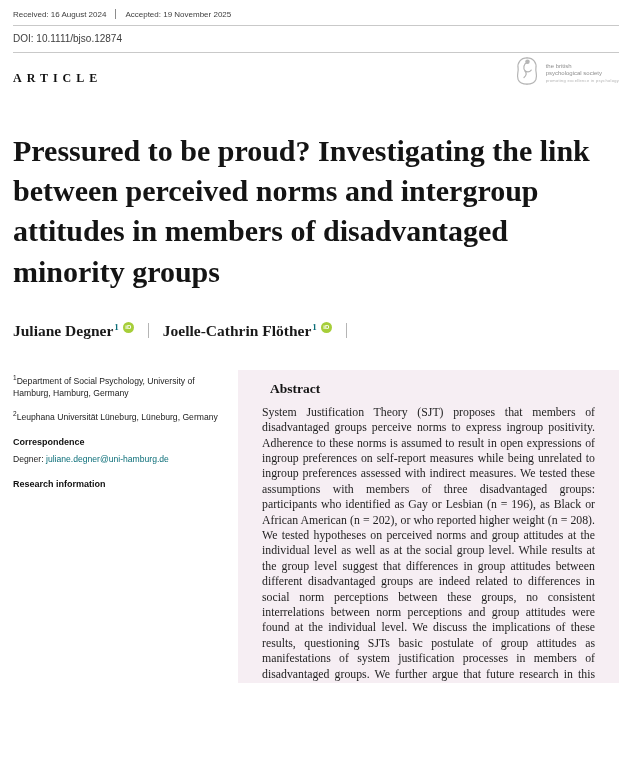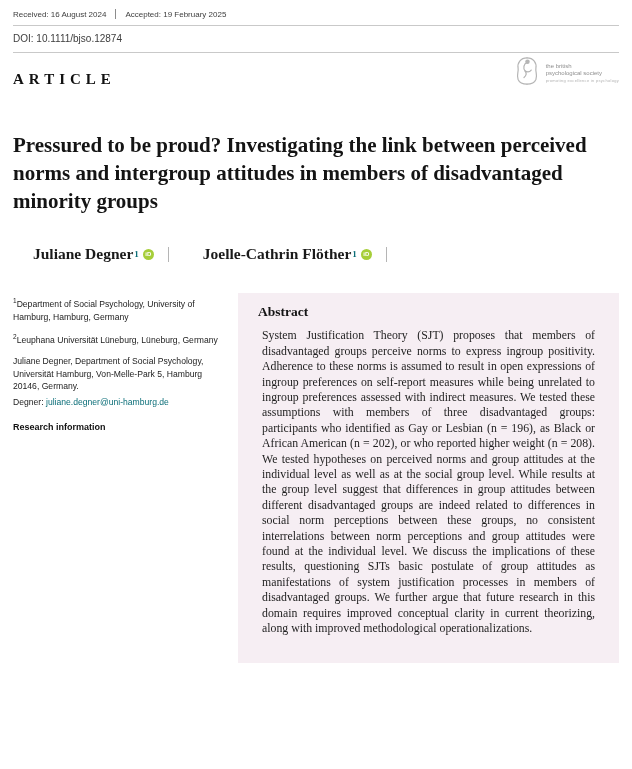--- a/index.html
+++ b/index.html
@@ -17,57 +17,57 @@
     font-family:"Liberation Serif","DejaVu Serif",serif;color:var(--ink);border-radius:12px;
   }
   
   .meta-row{display:flex;align-items:center;font-family:"Liberation Sans","DejaVu Sans",sans-serif;
     font-size:8px;color:#3d3d3d;padding:3px 0 6px;}
   .meta-sep{width:1px;height:10px;background:#8c8c8c;margin:0 9px;}
   .rule{border:none;border-top:1px solid var(--rule);margin:0;}
   .doi-row{font-family:"Liberation Sans","DejaVu Sans",sans-serif;font-size:10px;color:#3d3d3d;padding:7px 0 8px;}
   
   .article-row{display:flex;justify-content:space-between;align-items:flex-start;margin-top:1px;}
-  .article-label{font-weight:700;font-size:15px;letter-spacing:5px;margin-top:17px;color:#111;}
+  .article-label{font-weight:700;font-size:12px;letter-spacing:5px;margin-top:17px;color:#111;}
   .logo{display:flex;align-items:center;gap:4px;margin-top:1px;}
   .logo-text{font-family:"Liberation Sans","DejaVu Sans",sans-serif;font-size:6px;line-height:1.3;color:#8f8f8f;}
   .logo-tagline{font-size:4px;color:#b3b3b3;letter-spacing:.3px;}
   
-  .title{font-size:21px;line-height:1.34;font-weight:700;margin:40px 0 16px 0;max-width:604px;color:#141414;}
+  .title{font-size:30px;line-height:1.34;font-weight:700;margin:40px 0 16px 0;max-width:604px;color:#141414;}
   .authors{display:flex;align-items:center;margin-top:30px;font-size:15.5px;font-weight:700;color:#1a1a1a;}
-  .author{display:inline-flex;align-items:center;margin-left:20px;}
+  .author{display:inline-flex;align-items:flex-start;}
   .author sup{color:var(--accent);font-size:9px;line-height:1;margin:1px 0 0 1px;font-weight:700;}
   .orcid{display:inline-flex;align-items:center;justify-content:center;width:11px;height:11px;border-radius:50%;
     background:var(--orcid);color:#fff;font-family:"Liberation Sans","DejaVu Sans",sans-serif;
     font-size:6px;font-weight:700;margin:0 0 0 4px;cursor:pointer;}
   .author-sep{width:1px;height:15px;background:#b5b5b5;margin:0 14px;}
   
   .columns{display:flex;gap:17px;margin-top:30px;align-items:flex-start;}
   .side{width:208px;flex:none;font-family:"Liberation Sans","DejaVu Sans",sans-serif;
     font-size:8.6px;line-height:1.45;color:#222;padding-top:3px;}
   .side p{margin:0 0 3px 0;}
   .side .affil{margin-bottom:9px;}
   .side sup{font-size:6.5px;}
   .side h3{font-size:9px;font-weight:700;margin:13px 0 4px 0;color:#111;}
   .email{color:var(--accent);text-decoration:none;cursor:pointer;}
   
   .abstract{flex:1;background:var(--abstract-bg);padding:11px 16px 18px 16px;}
-  .abstract h2{font-size:13.5px;font-weight:700;margin:0 0 7px 4px;color:#141414;}
+  .abstract h2{font-size:13.5px;font-weight:700;margin:0 0 7px 16px;color:#141414;}
   .abstract p{font-size:11.8px;line-height:15.4px;text-align:justify;margin:8px;color:#1e1e1e;
     hyphens:auto;-webkit-hyphens:auto;}
 </style>
 </head>
 <body>
 
 <div class="page">
 
   <div class="meta-row">
     <span>Received: 16 August 2024</span>
     <span class="meta-sep"></span>
-    <span>Accepted: 19 February 2025</span>
+    <span>Accepted: 19 November 2025</span>
   </div>
   <hr class="rule">
 
   <div class="doi-row">DOI: 10.1111/bjso.12874</div>
   <hr class="rule">
 
   <div class="article-row">
     <span class="article-label">ARTICLE</span>
     <div class="logo">
       <span>
@@ -105,21 +105,21 @@
     </span>
     <span class="author-sep"></span>
   </div>
 
   <div class="columns">
 
     <aside class="side">
       <p class="affil"><sup>1</sup><span>Department of Social Psychology, University of Hamburg, Hamburg, Germany</span></p>
       <p class="affil"><sup>2</sup><span>Leuphana Universität Lüneburg, Lüneburg, Germany</span></p>
 
-      <p>Juliane Degner, Department of Social Psychology, Universität Hamburg, Von-Melle-Park 5, Hamburg 20146, Germany.</p>
+      <h3>Correspondence</h3>
       <p><span>Degner: </span><a class="email">juliane.degner@uni-hamburg.de</a></p>
 
       <h3>Research information</h3>
     </aside>
 
     <section class="abstract">
       <h2>Abstract</h2>
       <p>System Justification Theory (SJT) proposes that members of disadvantaged groups perceive norms to express ingroup positivity. Adherence to these norms is assumed to result in open expressions of ingroup preferences on self-report measures while being unrelated to ingroup preferences assessed with indirect measures. We tested these assumptions with members of three disadvantaged groups: participants who identified as Gay or Lesbian (n = 196), as Black or African American (n = 202), or who reported higher weight (n = 208). We tested hypotheses on perceived norms and group attitudes at the individual level as well as at the social group level. While results at the group level suggest that differences in group attitudes between different disadvantaged groups are indeed related to differences in social norm perceptions between these groups, no consistent interrelations between norm perceptions and group attitudes were found at the individual level. We discuss the implications of these results, questioning SJTs basic postulate of group attitudes as manifestations of system justification processes in members of disadvantaged groups. We further argue that future research in this domain requires improved conceptual clarity in current theorizing, along with improved methodological operationalizations.</p>
     </section>
 

